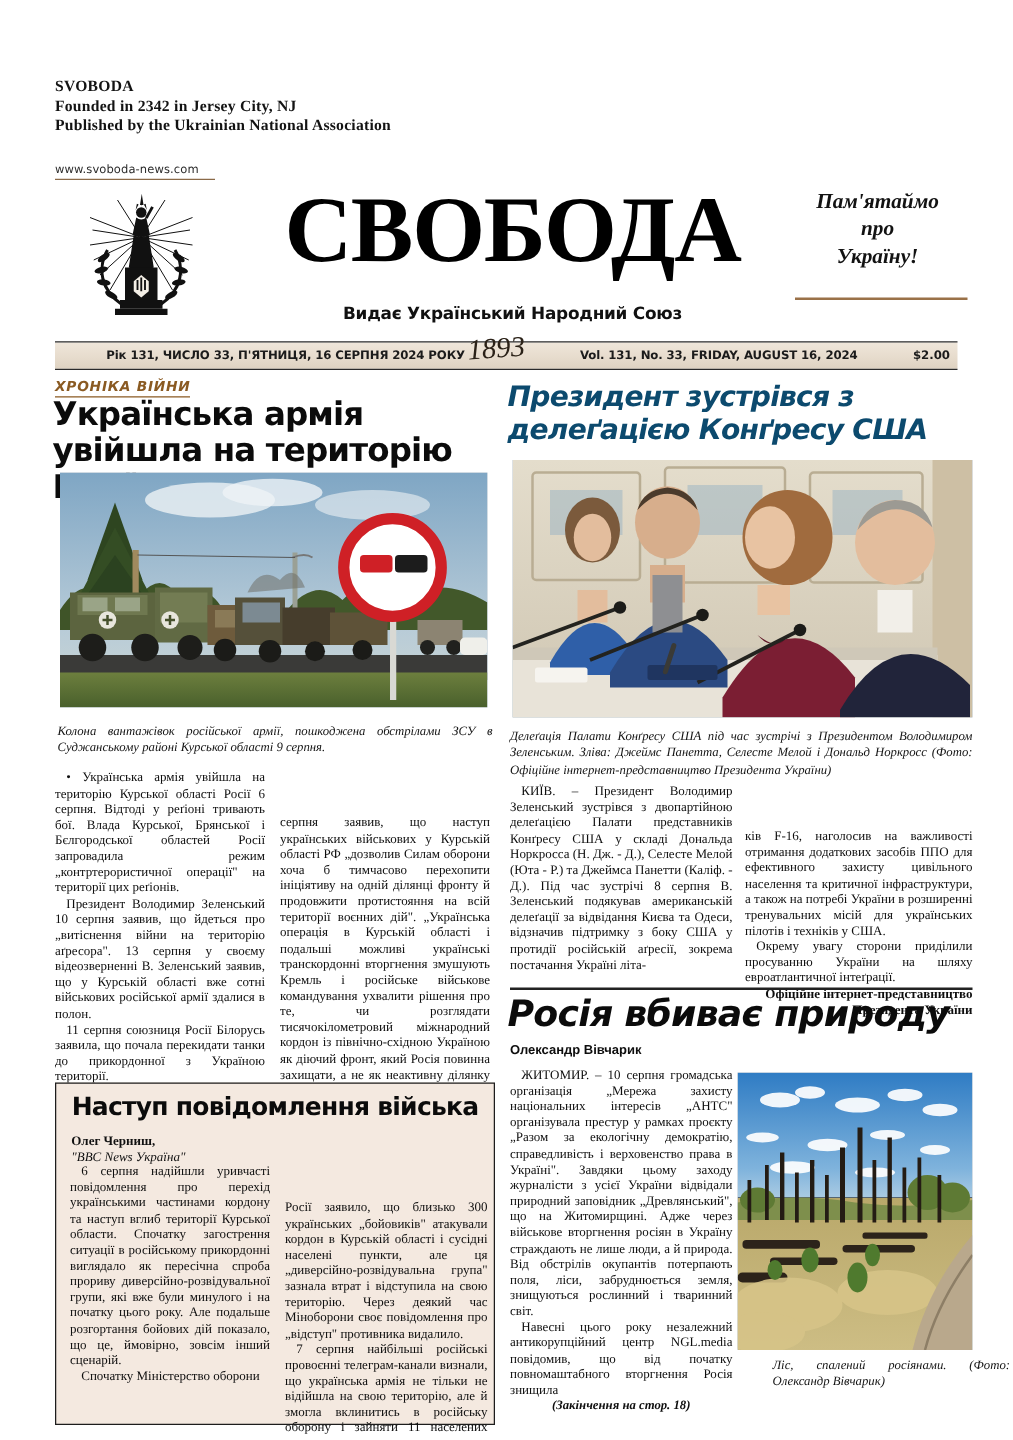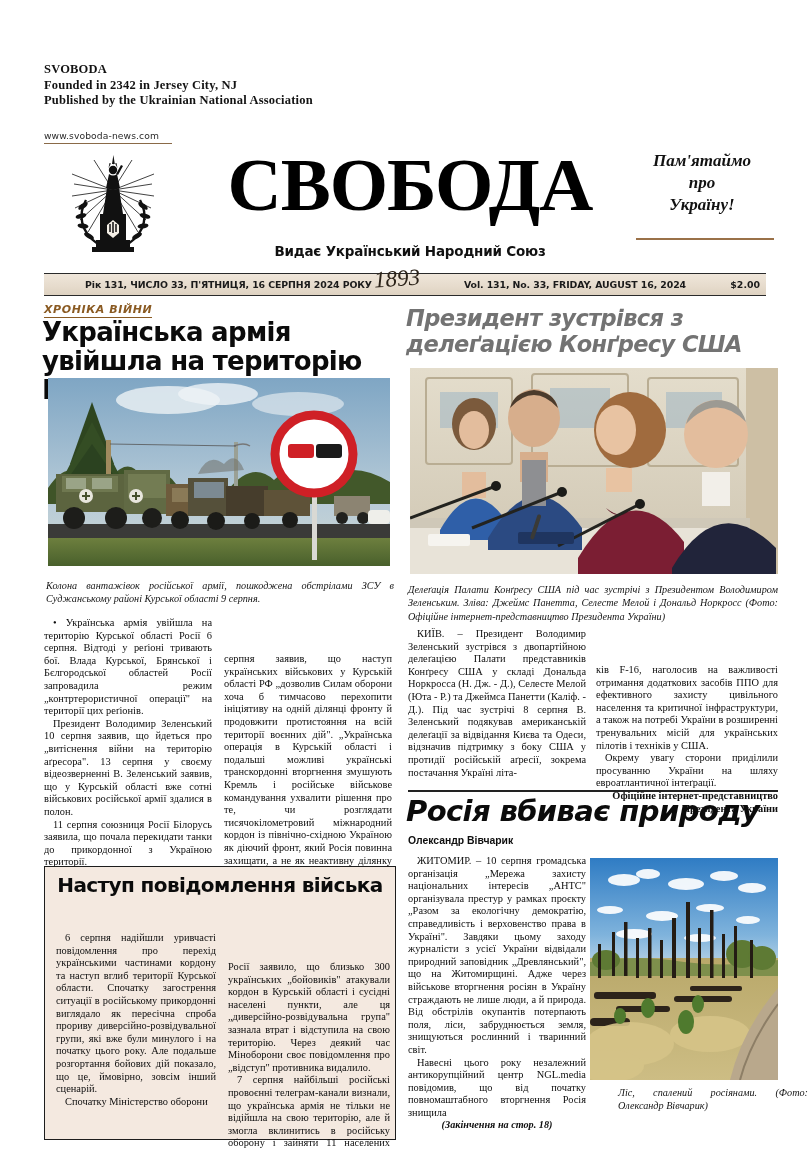--- a/index.html
+++ b/index.html
@@ -230,21 +230,21 @@
   .hl-right {
     position: absolute;
     left: 406px; top: 305px;
     width: 372px;
     font-family: "DejaVu Sans", sans-serif;
     font-style: italic;
     font-weight: bold;
     font-size: 22.5px;
     line-height: 26px;
     letter-spacing: -0.6px;
-    color: #737373;
+    color: #0c4a6e;
   }
   .ph-right {
     left: 410px; top: 368px;
     width: 368px; height: 206px;
   }
   .cap-right {
     left: 408px; top: 583px;
     width: 370px;
   }
   .R1 { left: 408px; top: 628px; width: 178px; }
@@ -667,20 +667,24 @@
 
       <path d="M188 130 q-36 42 -48 92 l48 0 z" fill="#b9a88c"></path>
       <path d="M188 146 q-28 38 -38 76" stroke="#8d7e66" stroke-width="2" fill="none"></path>
     </svg>
   </div>
 
   <div class="cap cap-right2">Ліс, спалений росіянами. (Фото: Олександр Вівчарик)</div>
 
   <div class="boxstory">
     <div class="box-hl">Наступ повідомлення війська</div>
+    <div class="box-byline">
+      <div class="bn">Олег Черниш,</div>
+      <div class="bo">"BBC News Україна"</div>
+    </div>
   </div>
   <div class="col B1">
     <p>6 серпня надійшли уривчасті повідомлення про перехід українськими частинами кордону та наступ вглиб території Курської области. Спочатку загострення ситуації в російському прикордонні виглядало як пересічна спроба прориву диверсійно-розвідувальної групи, які вже були минулого і на початку цього року. Але подальше розгортання бойових дій показало, що це, ймовірно, зовсім інший сценарій.</p>
     <p>Спочатку Міністерство оборони</p>
   </div>
   <div class="col B2">
     <p class="noind">Росії заявило, що близько 300 українських „бойовиків" атакували кордон в Курській області і сусідні населені пункти, але ця „диверсійно-розвідувальна група" зазнала втрат і відступила на свою територію. Через деякий час Міноборони своє повідомлення про „відступ" противника видалило.</p>
     <p>7 серпня найбільші російські провоєнні телеграм-канали визнали, що українська армія не тільки не відійшла на свою територію, але й змогла вклинитись в російську оборону і зайняти 11 населених пунк-</p>
     <p class="contin">(Закінчення на стор. 9)</p>
   </div>

